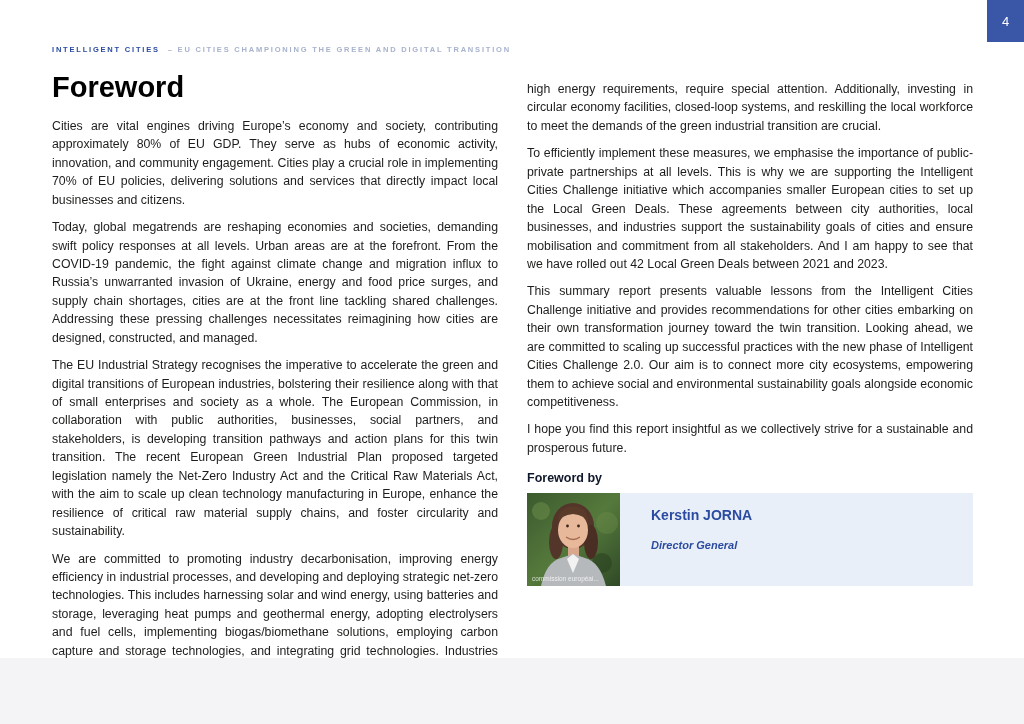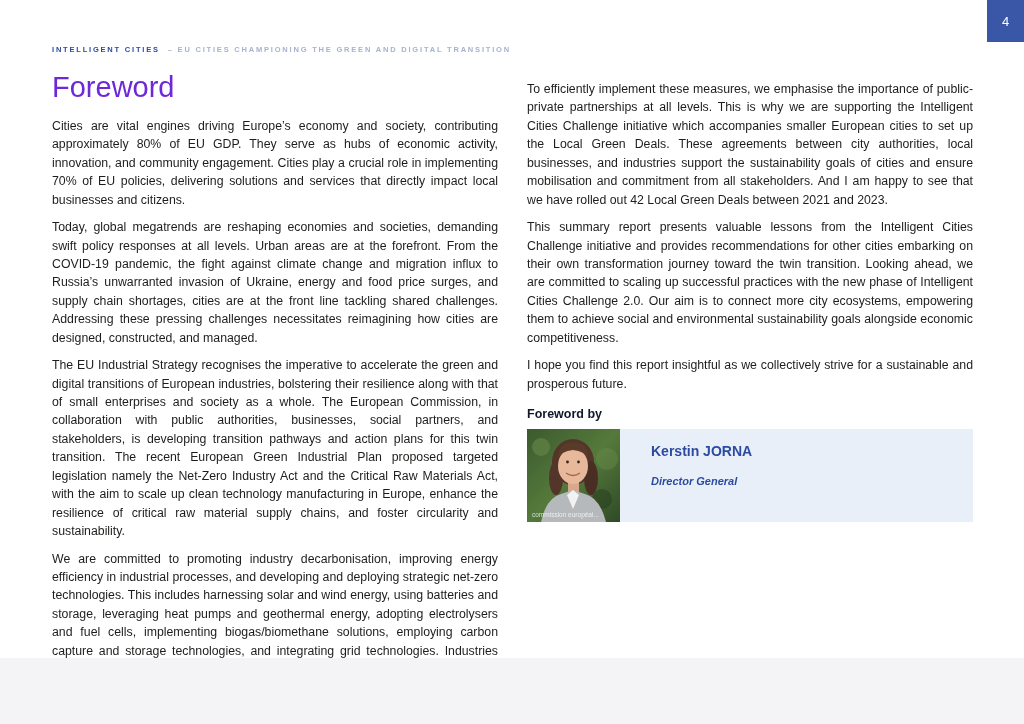--- a/index.html
+++ b/index.html
@@ -18,21 +18,21 @@
   .kicker{
     position:absolute;left:52px;top:45px;
     font-size:7.5px;font-weight:bold;letter-spacing:1.8px;
     color:#2b4ba0;white-space:nowrap;
   }
   .kicker .rest{color:#a7b2cc;margin-left:4px;}
   
   .col-left{position:absolute;left:52px;top:72px;width:446px;}
   .col-right{position:absolute;left:527px;top:80px;width:446px;}
   h1.title{
-    color:#6d28d9;font-size:29px;font-weight:400;margin:0 0 13px 0;line-height:1.1;
+    color:#000000;font-size:29px;font-weight:700;margin:0 0 13px 0;line-height:1.1;
   }
   p.body{
     font-size:12.3px;line-height:1.5;color:#1d1d1b;
     text-align:justify;margin:0 0 9px 0;
   }
   .foreword-by{
     font-weight:bold;font-size:12.5px;color:#0f172a;margin:14px 0 8px 0;
   }
   
   .author-card{display:flex;background:#e9eff9;width:446px;height:93px;gap:7px;}
@@ -58,20 +58,21 @@
 
 <div class="col-left">
   <h1 class="title">Foreword</h1>
   <p class="body">Cities are vital engines driving Europe’s economy and society, contributing approximately 80% of EU GDP. They serve as hubs of economic activity, innovation, and community engagement. Cities play a crucial role in implementing 70% of EU policies, delivering solutions and services that directly impact local businesses and citizens.</p>
   <p class="body">Today, global megatrends are reshaping economies and societies, demanding swift policy responses at all levels. Urban areas are at the forefront. From the COVID-19 pandemic, the fight against climate change and migration influx to Russia’s unwarranted invasion of Ukraine, energy and food price surges, and supply chain shortages, cities are at the front line tackling shared challenges. Addressing these pressing challenges necessitates reimagining how cities are designed, constructed, and managed.</p>
   <p class="body">The EU Industrial Strategy recognises the imperative to accelerate the green and digital transitions of European industries, bolstering their resilience along with that of small enterprises and society as a whole. The European Commission, in collaboration with public authorities, businesses, social partners, and stakeholders, is developing transition pathways and action plans for this twin transition. The recent European Green Industrial Plan proposed targeted legislation namely the Net-Zero Industry Act and the Critical Raw Materials Act, with the aim to scale up clean technology manufacturing in Europe, enhance the resilience of critical raw material supply chains, and foster circularity and sustainability.</p>
   <p class="body">We are committed to promoting industry decarbonisation, improving energy efficiency in industrial processes, and developing and deploying strategic net-zero technologies. This includes harnessing solar and wind energy, using batteries and storage, leveraging heat pumps and geothermal energy, adopting electrolysers and fuel cells, implementing biogas/biomethane solutions, employing carbon capture and storage technologies, and integrating grid technologies. Industries which have</p>
 </div>
 
 <div class="col-right">
+  <p class="body">high energy requirements, require special attention. Additionally, investing in circular economy facilities, closed-loop systems, and reskilling the local workforce to meet the demands of the green industrial transition are crucial.</p>
   <p class="body">To efficiently implement these measures, we emphasise the importance of public-private partnerships at all levels. This is why we are supporting the Intelligent Cities Challenge initiative which accompanies smaller European cities to set up the Local Green Deals. These agreements between city authorities, local businesses, and industries support the sustainability goals of cities and ensure mobilisation and commitment from all stakeholders. And I am happy to see that we have rolled out 42 Local Green Deals between 2021 and 2023.</p>
   <p class="body">This summary report presents valuable lessons from the Intelligent Cities Challenge initiative and provides recommendations for other cities embarking on their own transformation journey toward the twin transition. Looking ahead, we are committed to scaling up successful practices with the new phase of Intelligent Cities Challenge 2.0. Our aim is to connect more city ecosystems, empowering them to achieve social and environmental sustainability goals alongside economic competitiveness.</p>
   <p class="body">I hope you find this report insightful as we collectively strive for a sustainable and prosperous future.</p>
 
   <div class="foreword-by">Foreword by</div>
 
   <div class="author-card">
     <svg class="photo" viewBox="0 0 93 93" xmlns="http://www.w3.org/2000/svg">
       <defs>
         <linearGradient id="bgGreen" x1="0" y1="0" x2="1" y2="1">

